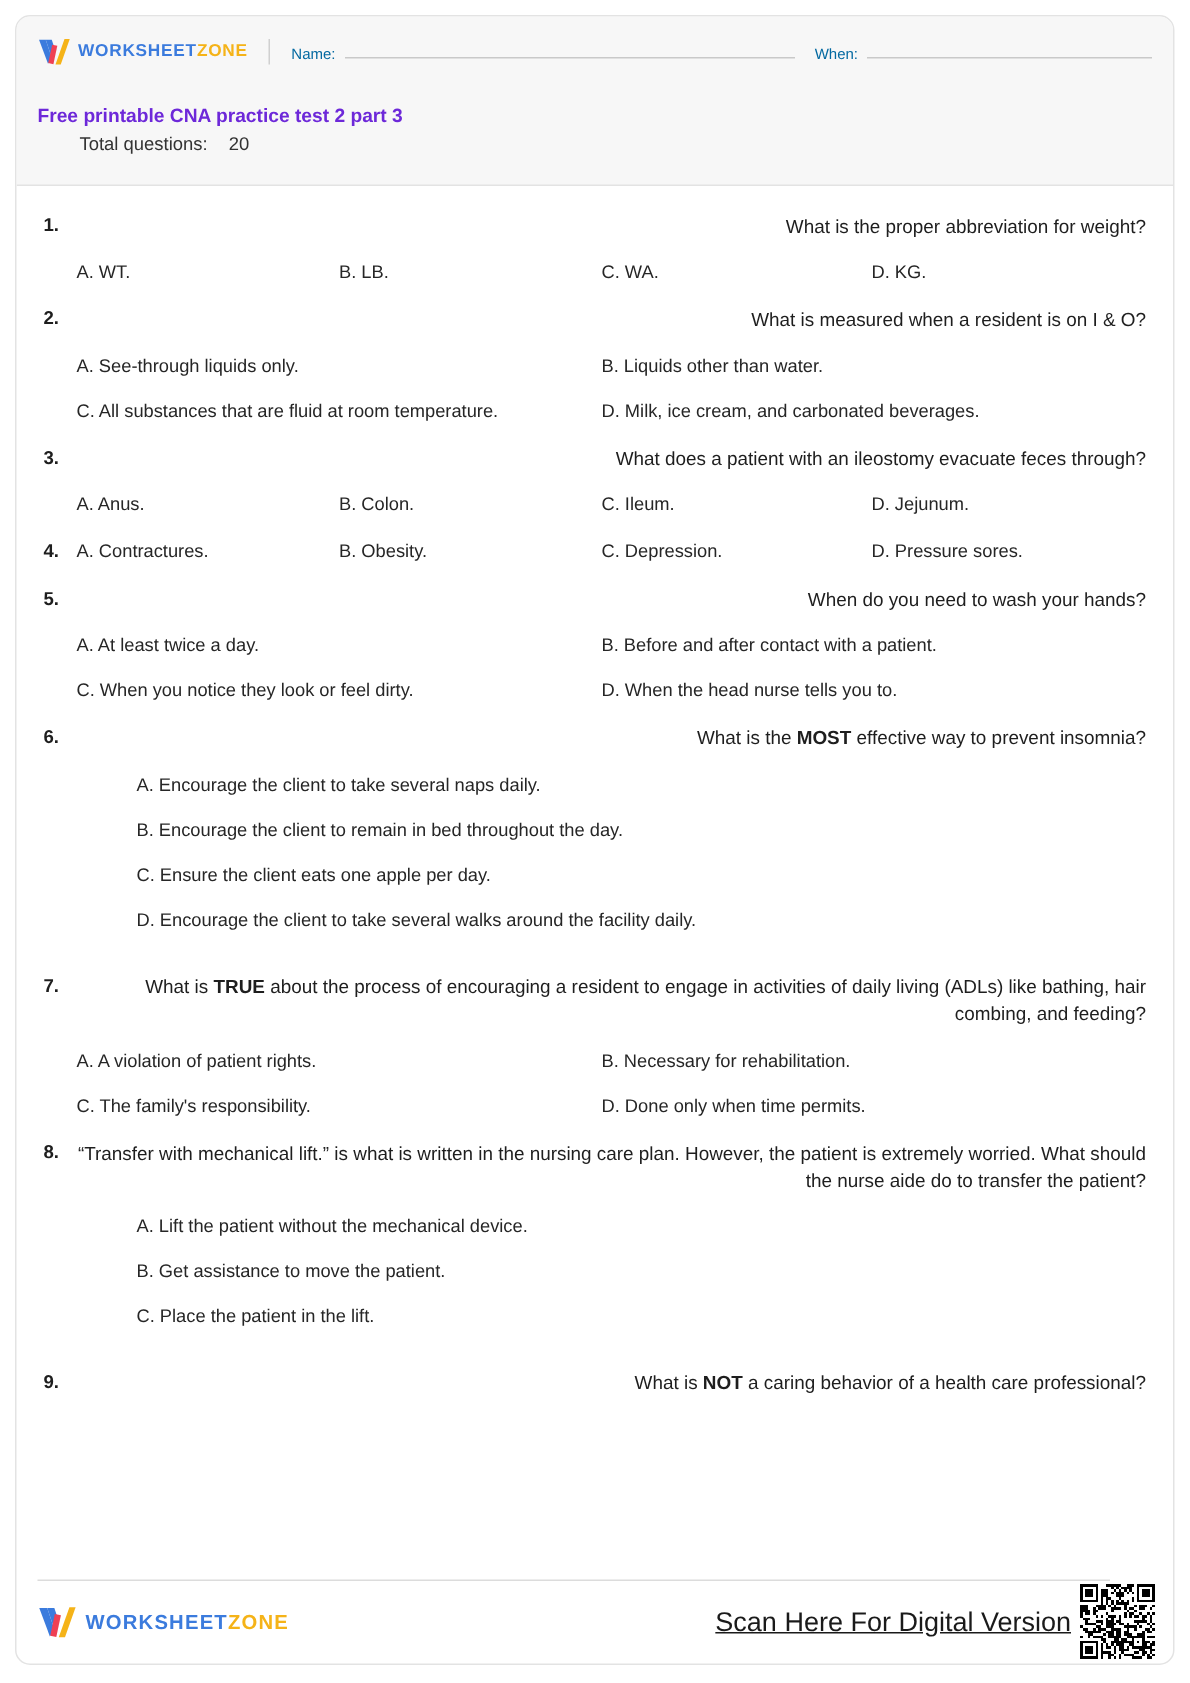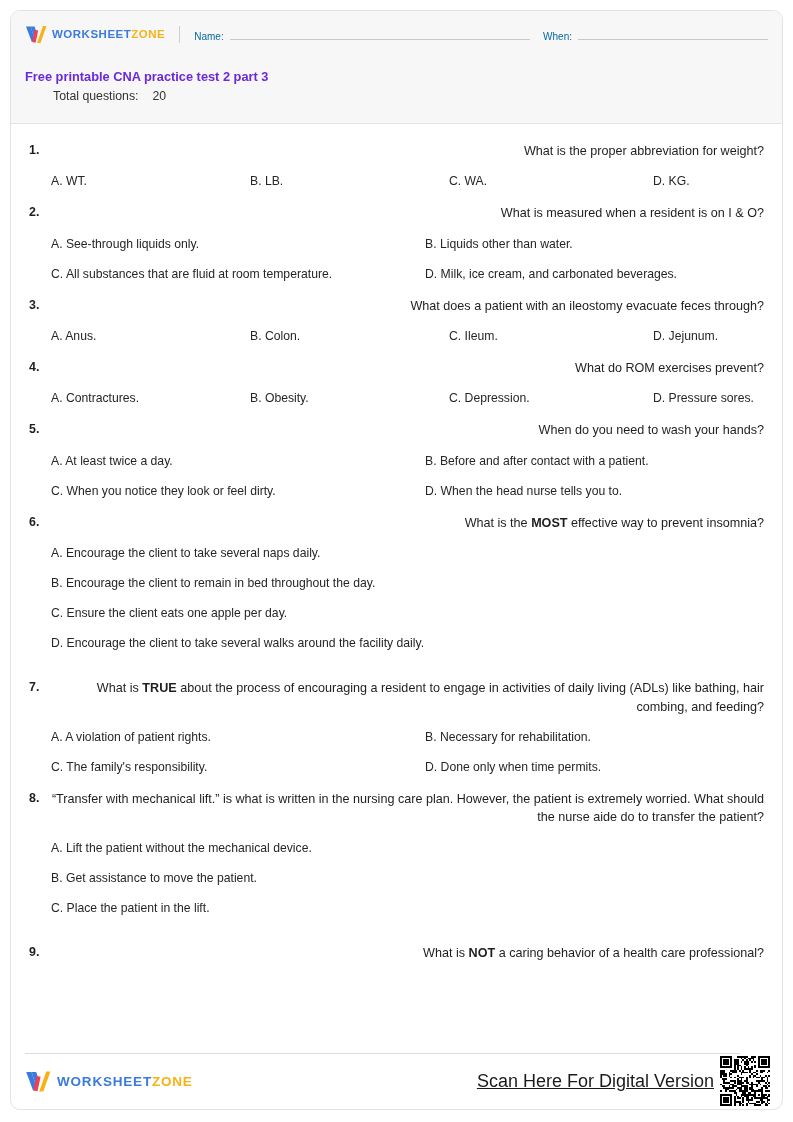--- a/index.html
+++ b/index.html
@@ -131,21 +131,21 @@
 
   .q-text {
     font-size: 12.6px;
     color: #1e1e1e;
     line-height: 1.45;
     margin-bottom: 13px;
     text-align: right;
   }
   .q-text b { font-weight: bold; }
 
-  .options { width: 100%; gap: 24px; }
+  .options { width: 100%; }
   .opt {
     font-size: 12.2px;
     color: #262626;
     line-height: 1.4;
     margin-bottom: 13px;
   }
   .opt:last-child { margin-bottom: 0; }
 
   
   .options.cols4 {
@@ -157,21 +157,21 @@
   .options.cols2 {
     display: grid;
     grid-template-columns: 350px 1fr;
     row-gap: 0;
   }
   .options.cols2 .opt { margin-bottom: 13px; }
   .options.cols2 .opt:nth-last-child(-n+2) { margin-bottom: 0; }
   .options.cols4 .opt { margin-bottom: 0; }
 
   
-  .options.cols1 .opt { margin-bottom: 13px; }
+  .options.cols1 .opt { margin-bottom: 13px; margin-left: 40px; }
 
   
   .card-footer {
     position: absolute;
     left: 0;
     bottom: 0;
     width: 771px;
     height: 56px;
   }
   .footer-rule {
@@ -289,21 +289,20 @@
               <div class="opt">A. Anus.</div>
               <div class="opt">B. Colon.</div>
               <div class="opt">C. Ileum.</div>
               <div class="opt">D. Jejunum.</div>
             </div>
           </div>
         </div>
         <div class="question">
           <div class="q-num">4.</div>
           <div class="q-body">
-            <div class="q-text">What do ROM exercises prevent?</div>
             <div class="options cols4">
               <div class="opt">A. Contractures.</div>
               <div class="opt">B. Obesity.</div>
               <div class="opt">C. Depression.</div>
               <div class="opt">D. Pressure sores.</div>
             </div>
           </div>
         </div>
         <div class="question">
           <div class="q-num">5.</div>

